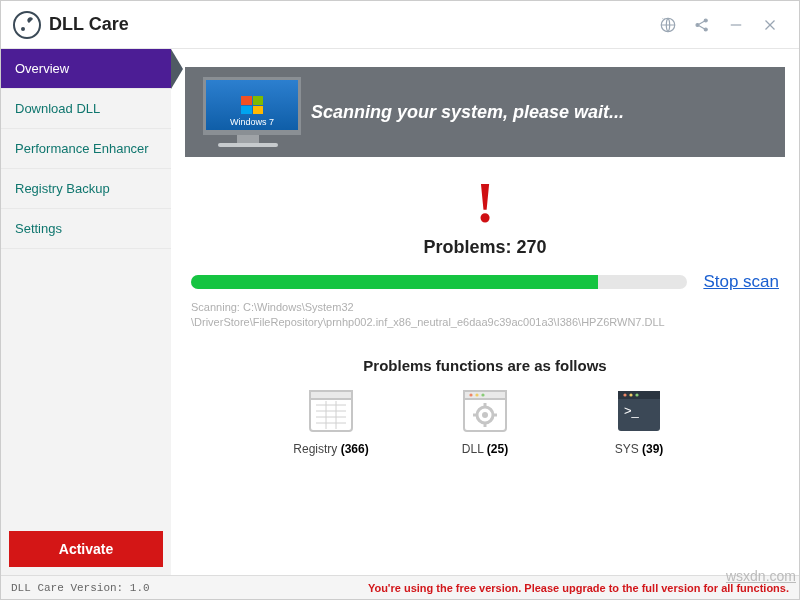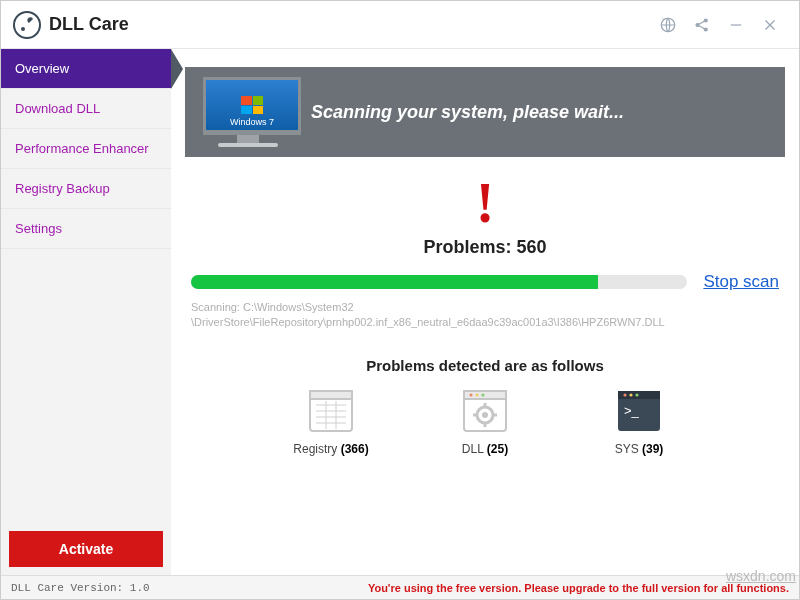--- a/index.html
+++ b/index.html
@@ -12,21 +12,21 @@
 .logo-wrap .title { font-size: 18px; font-weight: bold; color: #222; }
 .titlebar .spacer { flex: 1; }
 .win-btn { width: 34px; height: 34px; display: flex; align-items: center; justify-content: center; color: #9aa6b3; cursor: pointer; }
 .win-btn svg { width: 18px; height: 18px; stroke: #9aa6b3; fill: none; stroke-width: 1.6; }
 
 
 .body { flex: 1; display: flex; min-height: 0; }
 
 
 .sidebar { width: 170px; background: #f3f3f3; display: flex; flex-direction: column; }
-.side-item { height: 40px; display: flex; align-items: center; padding: 0 14px; font-size: 13px; color: #a21caf; cursor: pointer; border-bottom: 1px solid #e8e8e8; position: relative; }
+.side-item { height: 40px; display: flex; align-items: center; padding: 0 14px; font-size: 13px; color: #0f766e; cursor: pointer; border-bottom: 1px solid #e8e8e8; position: relative; }
 .side-item.active { background: #4c1d95; color: #fff; }
 .side-item.active::after { content:""; position:absolute; right:-12px; top:50%; transform:translateY(-50%); border-left:12px solid #4f5a64; border-top:20px solid transparent; border-bottom:20px solid transparent; }
 .side-spacer { flex: 1; }
 .activate-btn { margin: 8px; height: 36px; background: #d41616; color: #fff; font-weight: bold; font-size: 14px; display: flex; align-items: center; justify-content: center; cursor: pointer; }
 
 
 .content { flex: 1; background: #fff; padding: 18px 14px 0 14px; display: flex; flex-direction: column; overflow: hidden; }
 .banner { background: #6c7177; height: 90px; display: flex; align-items: center; gap: 18px; padding: 8px 18px; color: #fff; }
 .monitor { width: 90px; text-align: center; }
 .monitor .screen { width: 98px; height: 58px; background: linear-gradient(180deg,#2c7fcf,#0f5ea8); border: 3px solid #8a8f94; border-bottom-width: 5px; position: relative; display:flex; align-items:center; justify-content:center;}
@@ -142,36 +142,36 @@
             <span class="scr-label">Windows 7</span>
           </div>
           <div class="stand"></div>
             <div class="base"></div>
         </div>
         <div class="banner-text">Scanning your system, please wait...</div>
       </div>
 
       <div class="exc-wrap">
         <div class="bang">!</div>
-        <div class="problems-label">Problems: 560</div>
+        <div class="problems-label">Problems: 270</div>
       </div>
 
       <div class="scan-row">
         <div class="progress">
           <div class="fill" id="progfill" style="width: 82%;"></div>
         </div>
         <a class="stoplink">Stop scan</a>
       </div>
 
       <div class="scan-path">
         <span>Scanning: C:\Windows\System32</span><br>
         <span>\DriverStore\FileRepository\prnhp002.inf_x86_neutral_e6daa9c39ac001a3\I386\HPZ6RWN7.DLL</span>
       </div>
 
-      <div class="detected-title">Problems detected are as follows</div>
+      <div class="detected-title">Problems functions are as follows</div>
 
       <div class="cats">
         <div class="cat">
           <div class="icon">
             <svg width="50" height="44" viewBox="0 0 50 44">
                 <rect x="4" y="2" width="42" height="40" rx="3" fill="#fff" stroke="#c6c6c6" stroke-width="2"></rect>
                 <rect x="4" y="2" width="42" height="8" fill="#e9e9e9" stroke="#c6c6c6" stroke-width="2"></rect>
                 <line x1="10" y1="16" x2="40" y2="16" stroke="#d0d0d0"></line>
                 <line x1="10" y1="22" x2="40" y2="22" stroke="#d0d0d0"></line>
                 <line x1="10" y1="28" x2="40" y2="28" stroke="#d0d0d0"></line>

